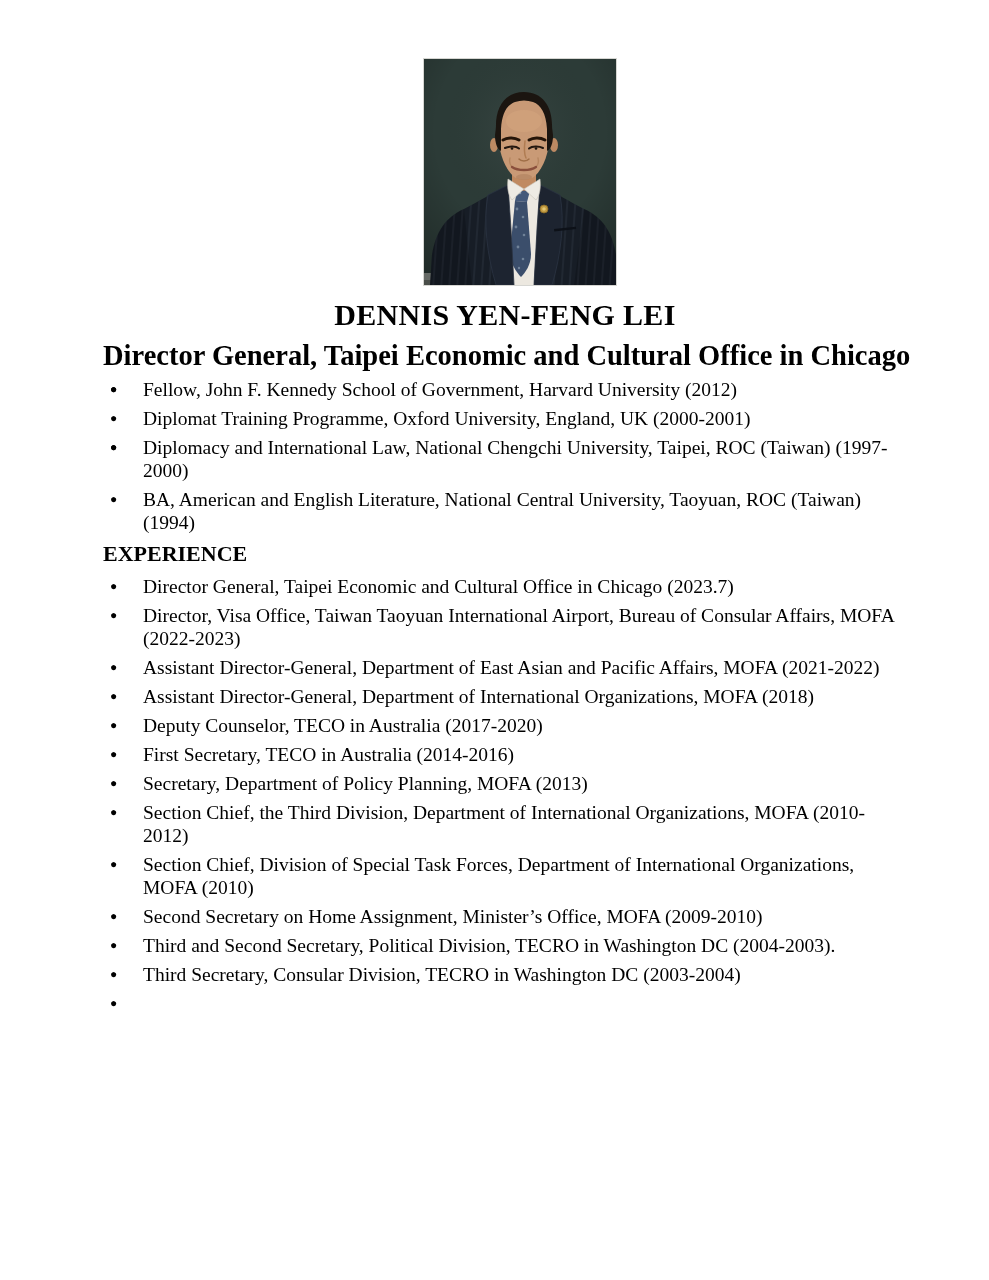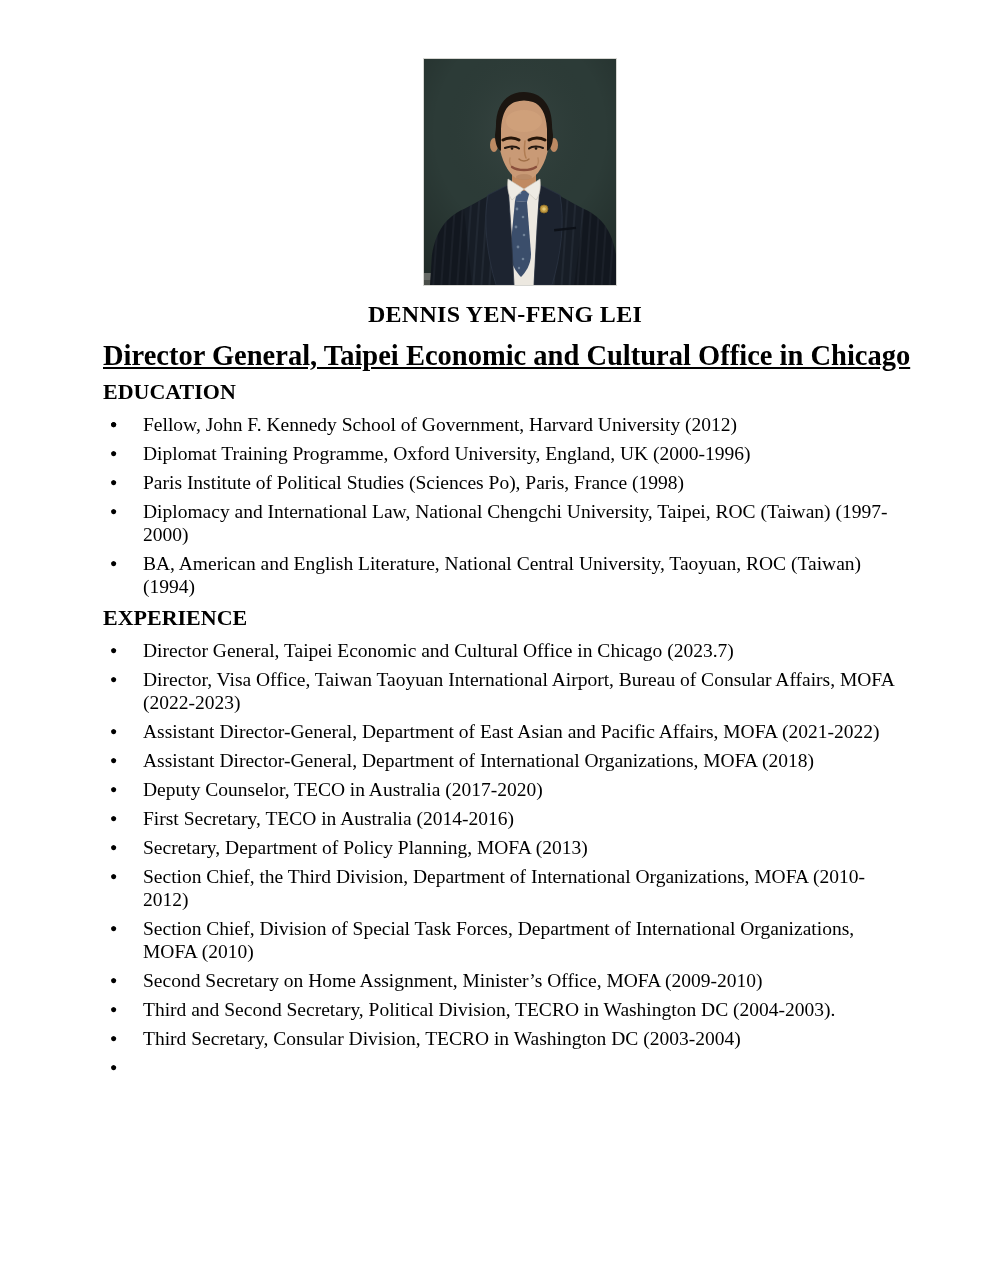--- a/index.html
+++ b/index.html
@@ -14,35 +14,34 @@
   .page { padding: 0 82px 0 103px; }
   .photo-frame {
     width: 192px;
     height: 226px;
     margin: 58px 0 0 320px;
     border: 1px solid #d6d6d2;
     box-sizing: content-box;
     line-height: 0;
   }
   h1.name {
-    font-size: 24px;
+    font-size: 30px;
     line-height: 33px;
     font-weight: bold;
     text-align: center;
     margin: 12px 0 0 0;
     letter-spacing: 0.3px;
   }
   h2.role {
     font-size: 28.5px;
     line-height: 33px;
     font-weight: bold;
     text-align: center;
     margin: 8px 4px 0 0;
     white-space: nowrap;
-    text-decoration: underline;
   }
   h3.sec-heading {
     font-size: 22px;
     line-height: 26px;
     font-weight: bold;
     margin: 7px 0 0 0;
   }
   h3.sec-heading + ul.bullets { margin-top: 8px; }
   ul.bullets {
     list-style: none;
@@ -167,26 +166,25 @@
         <path d="M 114 99 C 115 103 114 106 112 108" stroke="#a06f48" stroke-width="1.4" opacity="0.45"></path>
         <path d="M 88 108 C 94 112 106 112 112 108" stroke="#8a4f3c" stroke-width="2.3"></path>
       </g>
     </svg>
   </div>
 
   <h1 class="name">DENNIS YEN-FENG LEI</h1>
   <h2 class="role">Director General, Taipei Economic and Cultural Office in Chicago</h2>
 
   <div id="sections">
-      <h3 class="sec-heading">EDUCATION</h3>
       <ul class="bullets">
         <li><span class="bullet">●</span></li>
         <li><span class="bullet">●</span><span class="item-text">Fellow, John F. Kennedy School of Government, Harvard University (2012)</span></li>
-        <li><span class="bullet">●</span><span class="item-text">Diplomat Training Programme, Oxford University, England, UK (2000-1996)</span></li>
-        <li><span class="bullet">●</span><span class="item-text">Paris Institute of Political Studies (Sciences Po), Paris, France (1998)</span></li>
+        <li><span class="bullet">●</span><span class="item-text">Diplomat Training Programme, Oxford University, England, UK (2000-2001)</span></li>
+        <li><span class="bullet">●</span></li>
         <li><span class="bullet">●</span><span class="item-text">Diplomacy and International Law, National Chengchi University, Taipei, ROC (Taiwan) (1997-2000)</span></li>
         <li><span class="bullet">●</span><span class="item-text">BA, American and English Literature, National Central University, Taoyuan, ROC (Taiwan) (1994)</span></li>
       </ul>
       <h3 class="sec-heading">EXPERIENCE</h3>
       <ul class="bullets">
         <li><span class="bullet">●</span><span class="item-text">Director General, Taipei Economic and Cultural Office in Chicago (2023.7)</span></li>
         <li><span class="bullet">●</span><span class="item-text">Director, Visa Office, Taiwan Taoyuan International Airport, Bureau of Consular Affairs, MOFA (2022-2023)</span></li>
         <li><span class="bullet">●</span><span class="item-text">Assistant Director-General, Department of East Asian and Pacific Affairs, MOFA (2021-2022)</span></li>
         <li><span class="bullet">●</span><span class="item-text">Assistant Director-General, Department of International Organizations, MOFA (2018)</span></li>
         <li><span class="bullet">●</span><span class="item-text">Deputy Counselor, TECO in Australia (2017-2020)</span></li>

